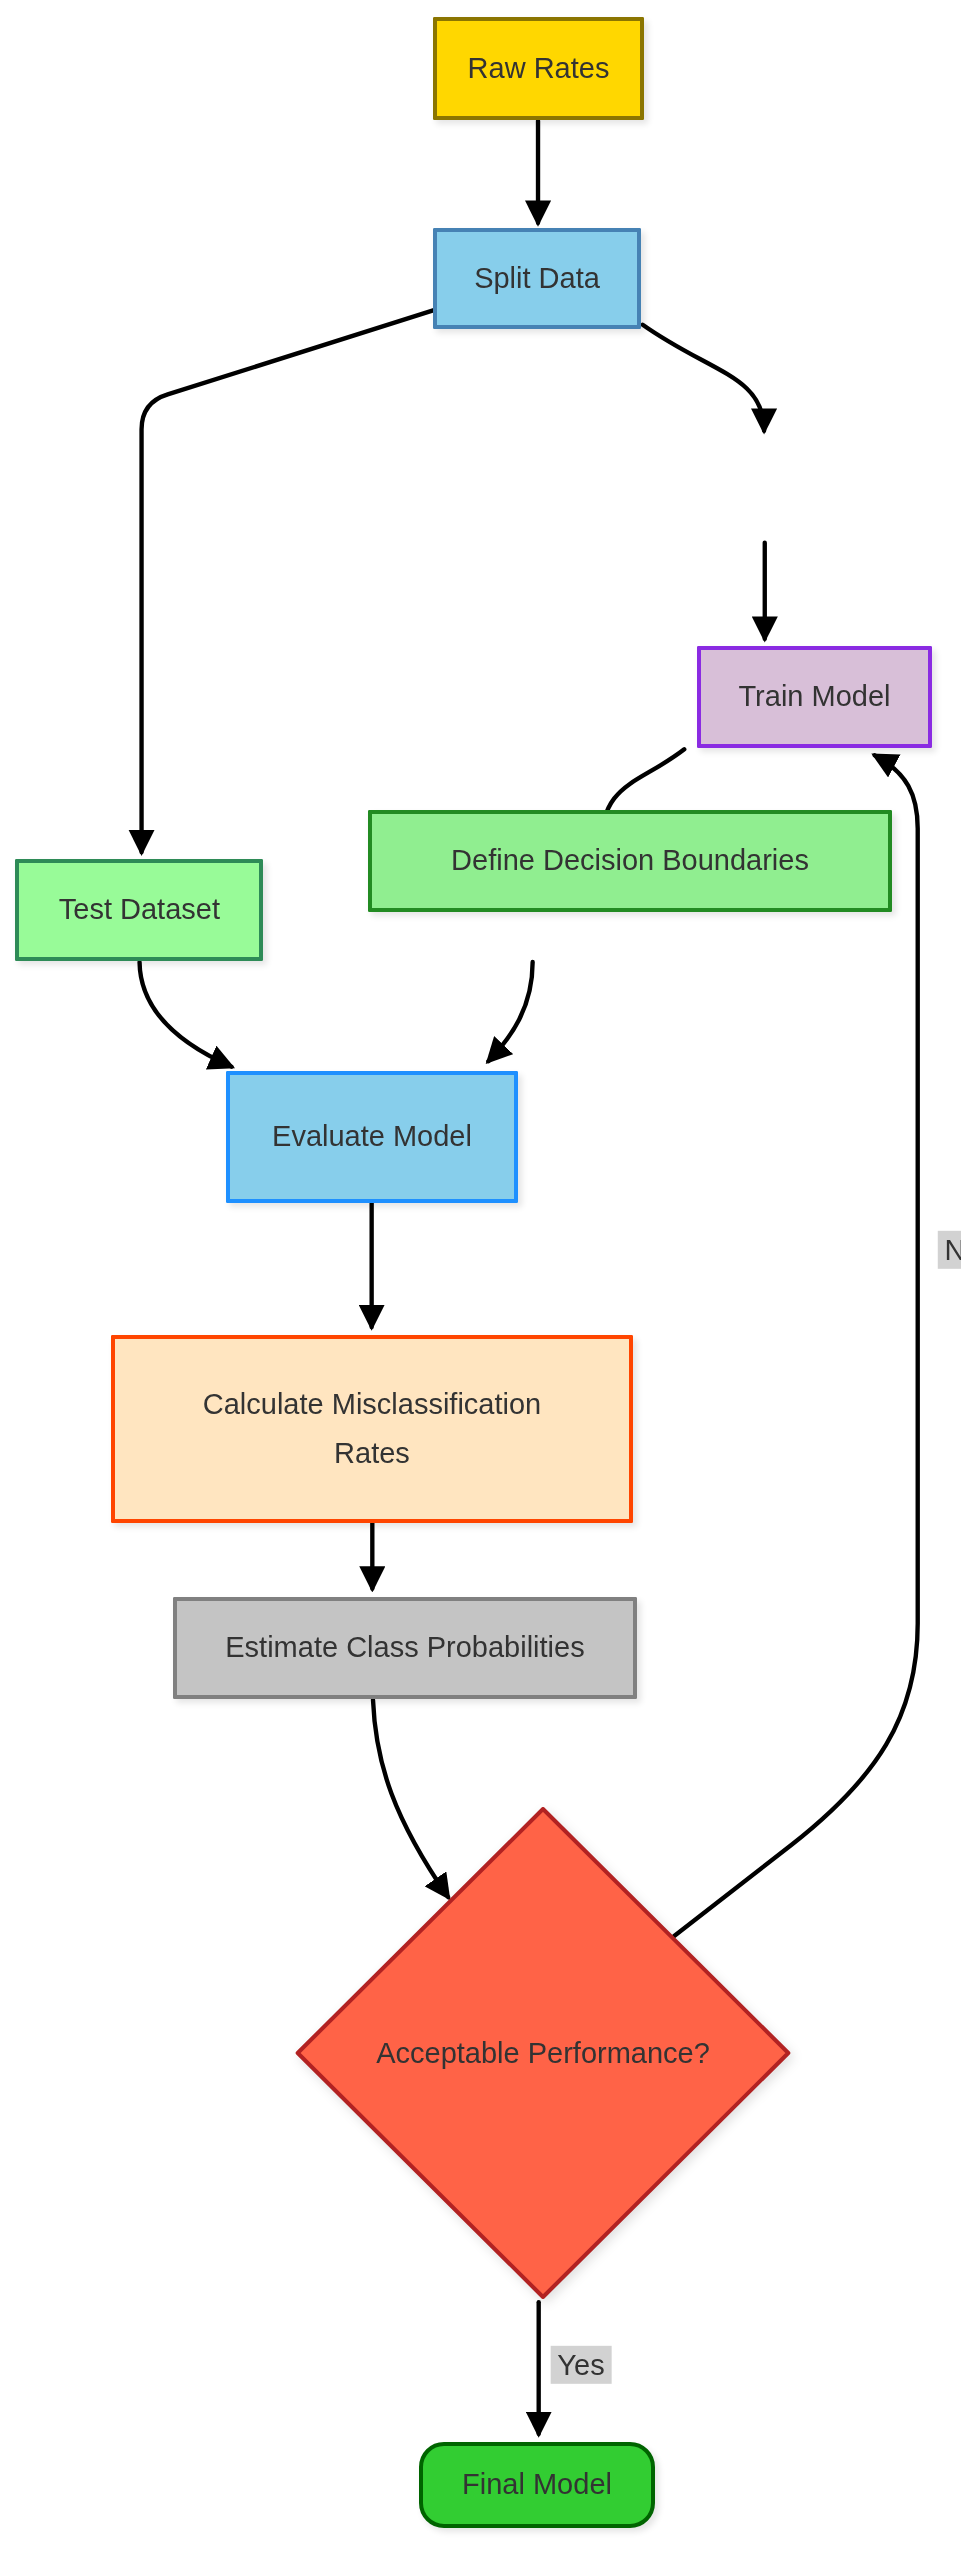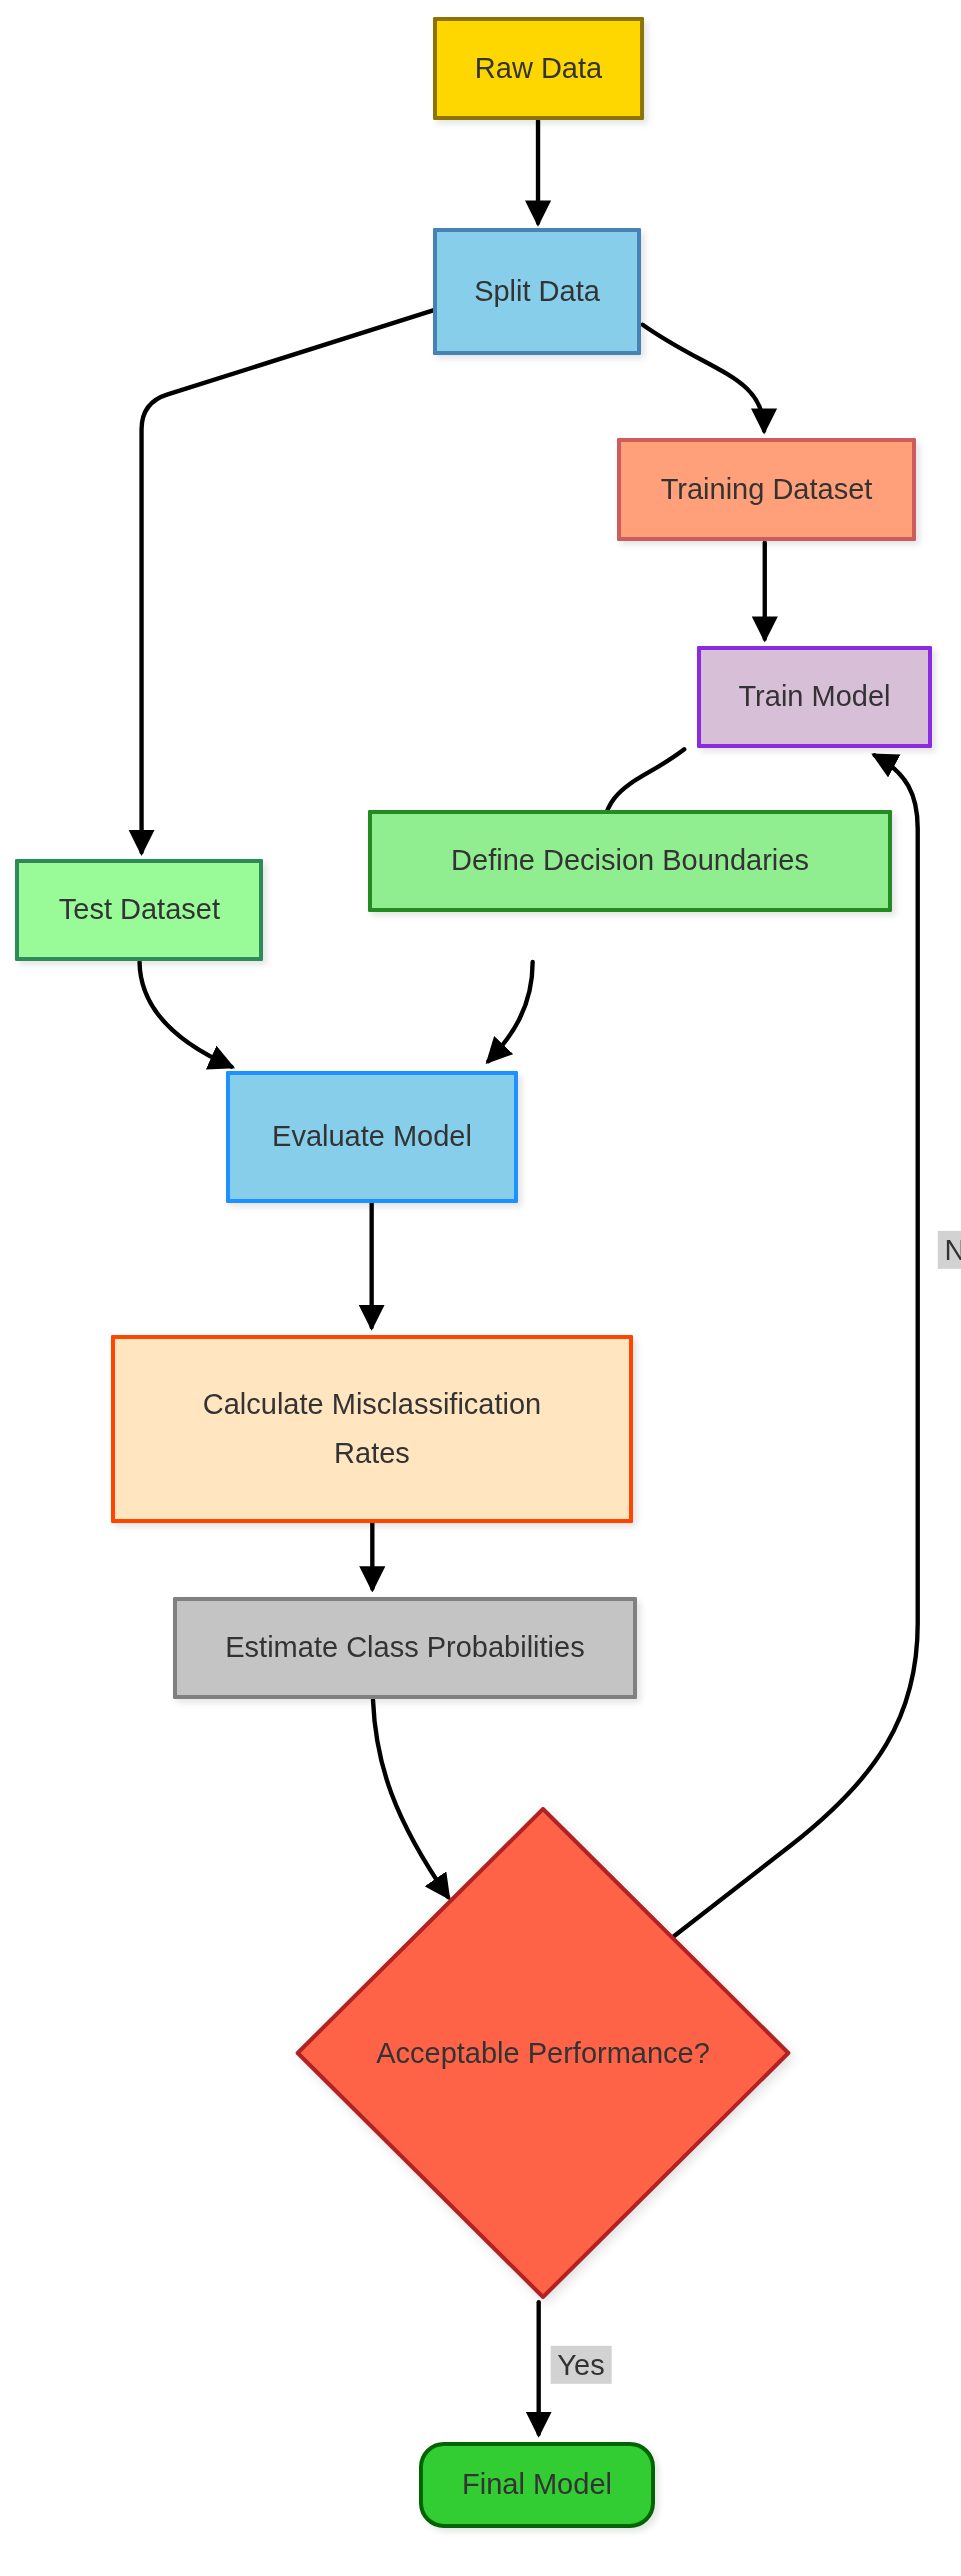--- a/index.html
+++ b/index.html
@@ -61,23 +61,22 @@
       <path d="M 1140 809 L 1140 952" fill="none" stroke="#000000" stroke-width="6.5" stroke-linecap="round" marker-end="url(#arrowhead)"></path>
       <path d="M 1020 1117 C 952 1170 895 1165 895 1268" fill="none" stroke="#000000" stroke-width="6.5" stroke-linecap="round" marker-end="url(#arrowhead)"></path>
       <path d="M 208 1434 C 209 1508 268 1556 345 1590" fill="none" stroke="#000000" stroke-width="6.5" stroke-linecap="round" marker-end="url(#arrowhead)"></path>
       <path d="M 794 1434 C 794 1502 762 1546 728 1582" fill="none" stroke="#000000" stroke-width="6.5" stroke-linecap="round" marker-end="url(#arrowhead)"></path>
       <path d="M 554 1752 L 554 1978" fill="none" stroke="#000000" stroke-width="6.5" stroke-linecap="round" marker-end="url(#arrowhead)"></path>
       <path d="M 555 2226 L 555 2368" fill="none" stroke="#000000" stroke-width="6.5" stroke-linecap="round" marker-end="url(#arrowhead)"></path>
       <path d="M 556 2534 C 560 2630 588 2712 668 2828" fill="none" stroke="#000000" stroke-width="6.5" stroke-linecap="round" marker-end="url(#arrowhead)"></path>
       <path d="M 803 3432 L 803 3628" fill="none" stroke="#000000" stroke-width="6.5" stroke-linecap="round" marker-end="url(#arrowhead)"></path>
       <path d="M 1005 2886 L 1180 2750 C 1305 2652 1368 2560 1368 2420 L 1368 1235 C 1368 1185 1352 1152 1304 1126" fill="none" stroke="#000000" stroke-width="6.5" stroke-linecap="round" marker-end="url(#arrowhead)"></path>
     </svg>
-    <div class="node" style="left: 433px; top: 17px; width: 211px; height: 103px; background: rgb(255, 215, 0); border-color: rgb(139, 117, 0); color: rgb(51, 51, 51);">Raw Data</div>
-    <div class="node" style="left: 433px; top: 228px; width: 208px; height: 127px; background: rgb(135, 206, 235); border-color: rgb(70, 130, 180); color: rgb(51, 51, 51);">Split Data</div>
-    <div class="node" style="left: 617px; top: 438px; width: 299px; height: 103px; background: rgb(255, 160, 122); border-color: rgb(205, 92, 92); color: rgb(51, 51, 51);">Training Dataset</div>
+    <div class="node" style="left: 433px; top: 17px; width: 211px; height: 103px; background: rgb(255, 215, 0); border-color: rgb(139, 117, 0); color: rgb(51, 51, 51);">Raw Rates</div>
+    <div class="node" style="left: 433px; top: 228px; width: 208px; height: 101px; background: rgb(135, 206, 235); border-color: rgb(70, 130, 180); color: rgb(51, 51, 51);">Split Data</div>
     <div class="node" style="left: 649px; top: 646px; width: 235px; height: 102px; background: rgb(216, 191, 216); border-color: rgb(138, 43, 226); color: rgb(51, 51, 51); margin-left: 48px;">Train Model</div>
     <div class="node" style="left: 15.4px; top: 859px; width: 248px; height: 102px; background: rgb(152, 251, 152); border-color: rgb(46, 139, 87); color: rgb(51, 51, 51);">Test Dataset</div>
     <div class="node" style="left: 368px; top: 810px; width: 524px; height: 102px; background: rgb(144, 238, 144); border-color: rgb(34, 139, 34); color: rgb(51, 51, 51);">Define Decision Boundaries</div>
     <div class="node" style="left: 226px; top: 1071px; width: 292px; height: 132px; background: rgb(135, 206, 235); border-color: rgb(30, 144, 255); color: rgb(51, 51, 51);">Evaluate Model</div>
     <div class="node" style="left: 111px; top: 1335px; width: 522px; height: 188px; background: rgb(255, 229, 192); border-color: rgb(255, 69, 0); color: rgb(51, 51, 51);">Calculate Misclassification
 Rates</div>
     <div class="node" style="left: 141px; top: 1597px; width: 464px; height: 102px; background: rgb(196, 196, 196); border-color: rgb(128, 128, 128); color: rgb(51, 51, 51); margin-left: 32px;">Estimate Class Probabilities</div>
     <div class="diamond-wrap" style="left: 295px; top: 1806px; width: 496px; height: 494px;">
       <svg width="496" height="494" viewBox="0 0 740 736">
         <polygon points="370,4 736,368 370,732 4,368" fill="#FF6347" stroke="#B22222" stroke-width="6" stroke-linejoin="round"></polygon>

